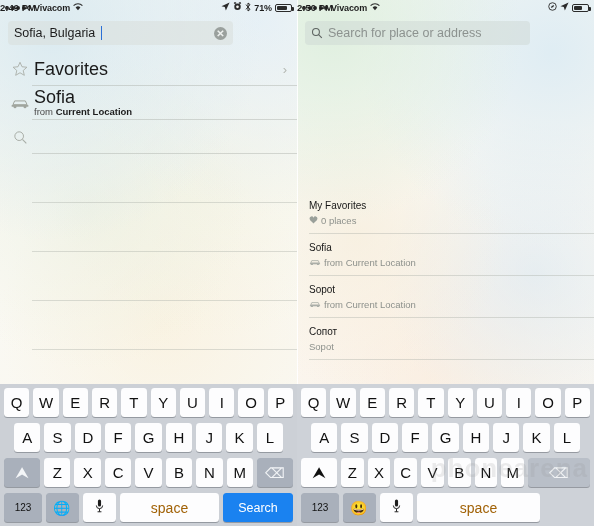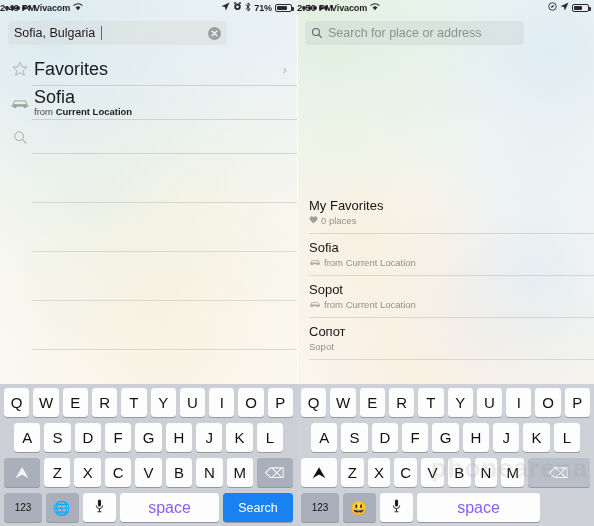--- a/index.html
+++ b/index.html
@@ -58,21 +58,21 @@
     position: relative; display: inline-block;
   }
   .batt::after {
     content: ""; position: absolute; right: -3px; top: 2px;
     width: 2px; height: 4px; background: #2b2b2b; border-radius: 0 1px 1px 0;
   }
   .batt > i { position: absolute; left: 1px; top: 1px; bottom: 1px; background: #2b2b2b; border-radius: 1px; display: block; }
 
   
   .searchwrap {
-    display: flex; align-items: center; gap: 20px;
+    display: flex; align-items: center; gap: 14px;
     padding: 6px 8px 7px 8px;
   }
   .searchfield {
     flex: 1; height: 24px; border-radius: 4px;
     background: rgba(216,222,218,0.55);
     display: flex; align-items: center; gap: 5px;
     padding: 0 6px;
     font-size: 12.5px; color: #1b1b1b;
     position: relative;
   }
@@ -125,21 +125,21 @@
     color: #fff;
   }
   .catlabel { font-size: 9px; color: #2d2d2d; }
 
   .rlist { margin-top: 2px; }
   .rrow { position: relative; padding: 6px 10px 7px 12px; }
   .rrow::after {
     content: ""; position: absolute; left: 12px; right: 0; bottom: 0;
     height: 1px; background: rgba(170,175,168,0.40);
   }
-  .rt1 { font-size: 13px; color: #161616; line-height: 16px; }
+  .rt1 { font-size: 10px; color: #161616; line-height: 16px; }
   .rt2 { font-size: 9.5px; color: #8d918c; line-height: 13px; display: flex; align-items: center; gap: 3px; }
 
   
   .kb {
     position: absolute; left: 0; right: 0; bottom: 0;
     background: #ccd0d6; padding: 4px 2px 4px 2px;
     display: flex; flex-direction: column; gap: 6px;
   }
   .kb.variant-b { background: #ced2d8; }
   .kbrow { display: flex; justify-content: center; gap: 4px; padding: 0 2px; }
@@ -149,21 +149,21 @@
     height: 29px; flex: 1 1 0; min-width: 0;
     display: flex; align-items: center; justify-content: center;
     font-size: 15px; color: #111; font-weight: 400;
   }
   .kbrow.r2 { padding: 0 12px; }
   .kbrow.r3 { padding: 0 2px; }
   .key.wide { flex: 0 0 36px; background: #a9b0bb; }
   .key.num { flex: 0 0 38px; background: #a9b0bb; font-size: 10px; }
   .key.globe { flex: 0 0 33px; background: #a9b0bb; font-size: 14px; }
   .key.mic { flex: 0 0 33px; font-size: 14px; }
-  .key.space { flex: 1 1 auto; font-size: 16px; color: #8b5cf6; }
+  .key.space { flex: 1 1 auto; font-size: 14px; color: #a16207; }
   .key.action { flex: 0 0 70px; background: #1a82f0; color: #fff; font-size: 12.5px; }
   .key.action2 { flex: 0 0 62px; background: #b9bfc8; }
   .shiftglyph { font-size: 16px; color: #f4f6f8; }
   .shiftglyph.black { color: #111; }
   .delglyph { font-size: 14px; color: #f2f4f6; }
 
   .watermark {
     position: absolute; right: 2px; bottom: 4px;
     font-size: 30px; font-weight: 700;
     color: #c32222;

